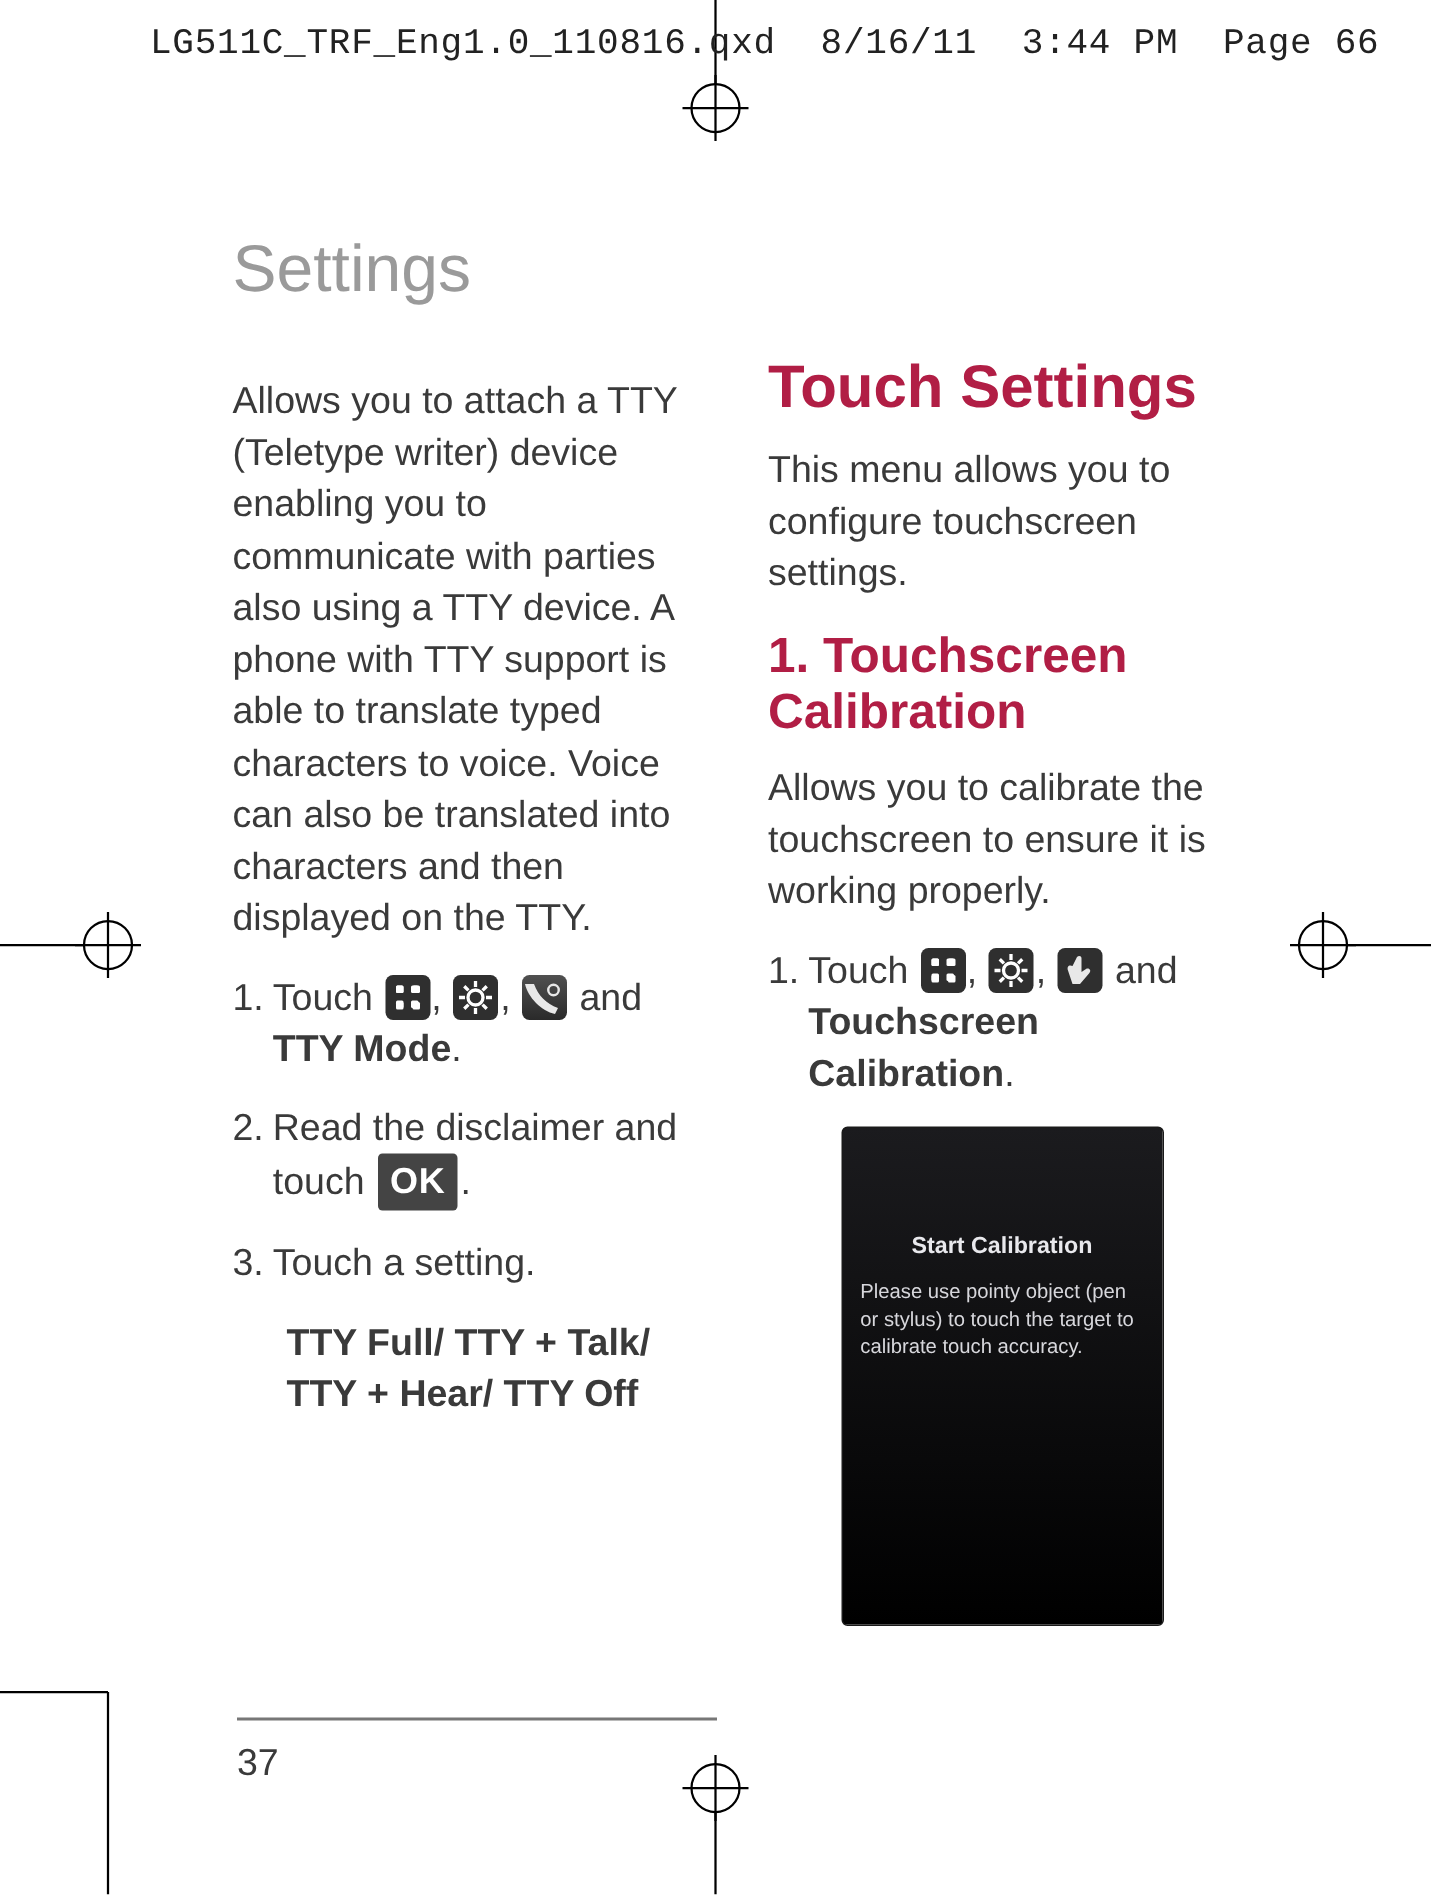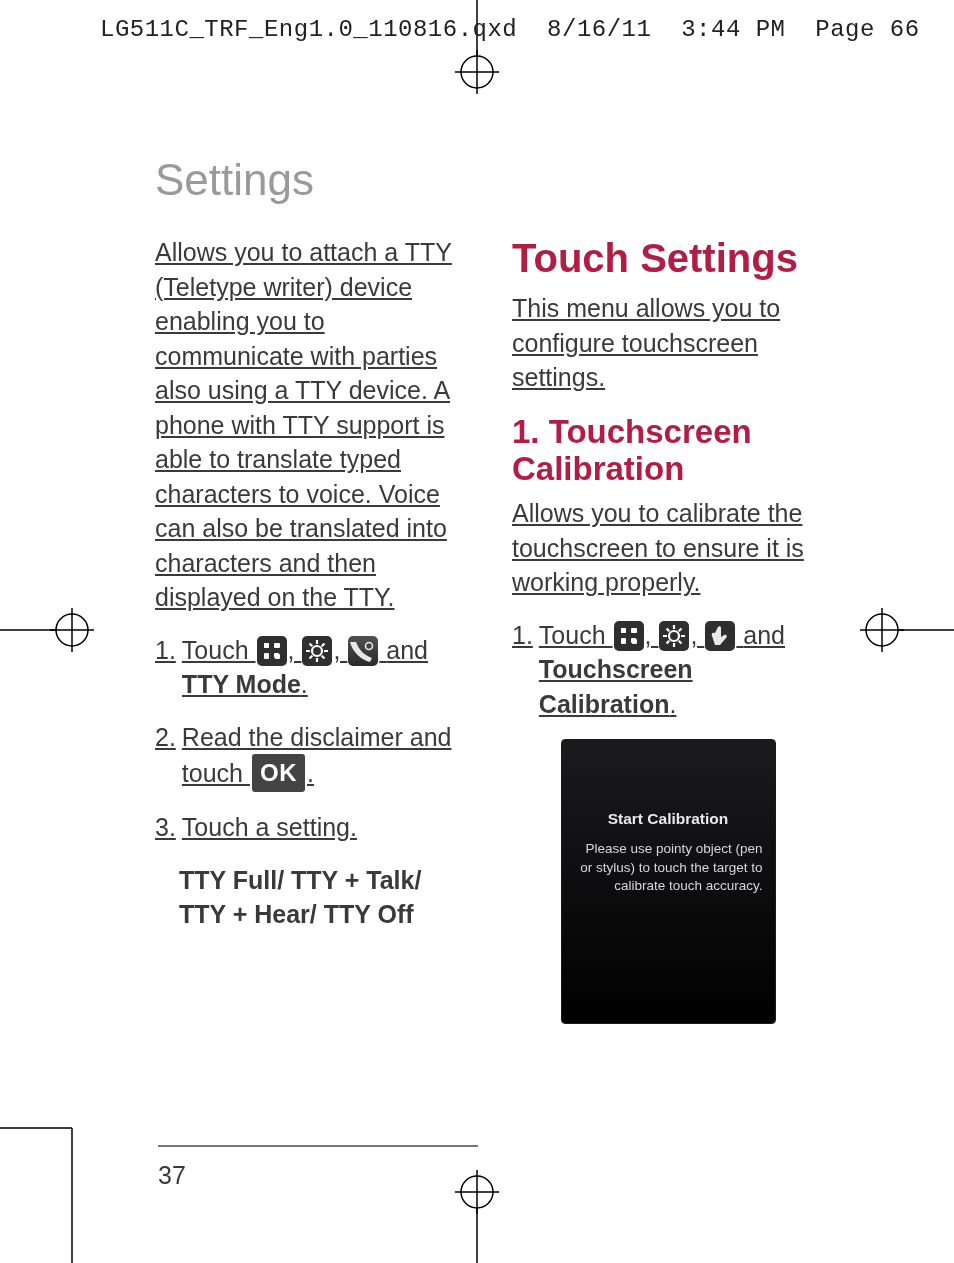--- a/index.html
+++ b/index.html
@@ -58,34 +58,33 @@
   }
   .h2 { font-size: 36px; font-weight: 700; }
   .h1big { font-size: 40px; font-weight: 700; margin-bottom: 10px; }
   .h3 { font-size: 33px; font-weight: 700; }
   p, .ol-item {
     font-size: 25px;
     line-height: 1.38;
     font-family: "Arial Narrow", "Helvetica Neue", Arial, sans-serif;
     font-stretch: condensed;
     color: #3a3a3a;
-    margin: 0 0 18px 0;
-    text-decoration: underline;
+    margin: 15px 0 18px 0;
   }
   .ol { margin-top: 4px; }
   .ol-item {
     display: flex;
     gap: 6px;
     margin-bottom: 18px;
   }
   .ol-num { flex: 0 0 auto; }
   .ol-body { flex: 1 1 auto; }
   .bold { font-weight: 700; }
   .indent-block {
-    margin-left: 24px;
+    margin-left: 36px;
     font-size: 25px;
     line-height: 1.38;
     font-family: "Arial Narrow", "Helvetica Neue", Arial, sans-serif;
     font-stretch: condensed;
     font-weight: 700;
   }
   .icon {
     display: inline-block;
     width: 30px; height: 30px;
     border-radius: 5px;
@@ -127,21 +126,21 @@
     padding: 2px 8px 3px;
     border-radius: 3px;
     vertical-align: 1px;
     font-family: Arial, sans-serif;
     letter-spacing: 0.5px;
     margin: 0 2px;
   }
   .phone {
     margin: 12px auto 0;
     width: 215px;
-    height: 285px;
+    height: 333px;
     background: linear-gradient(#1b1b1e, #000);
     border: 1px solid #1a1a1a;
     border-radius: 4px;
     box-sizing: border-box;
     padding: 15px 6px 6px;
     display: flex;
     flex-direction: column;
     align-items: center;
     justify-content: flex-start;
   }
@@ -151,21 +150,21 @@
     font-weight: 700;
     margin-top: 55px;
     margin-bottom: 12px;
     font-family: Arial, sans-serif;
     text-align:center;
   }
   .phone-text {
     color: #d7d7dc;
     font-size: 13.5px;
     line-height: 1.35;
-    text-align: right;
+    text-align: left;
     font-family: Arial, sans-serif;
     padding: 0 6px;
   }
   .page-footer {
     position: absolute;
     left: 158px;
     bottom: 73px;
     width: 680px;
   }
   .page-footer .rule {

